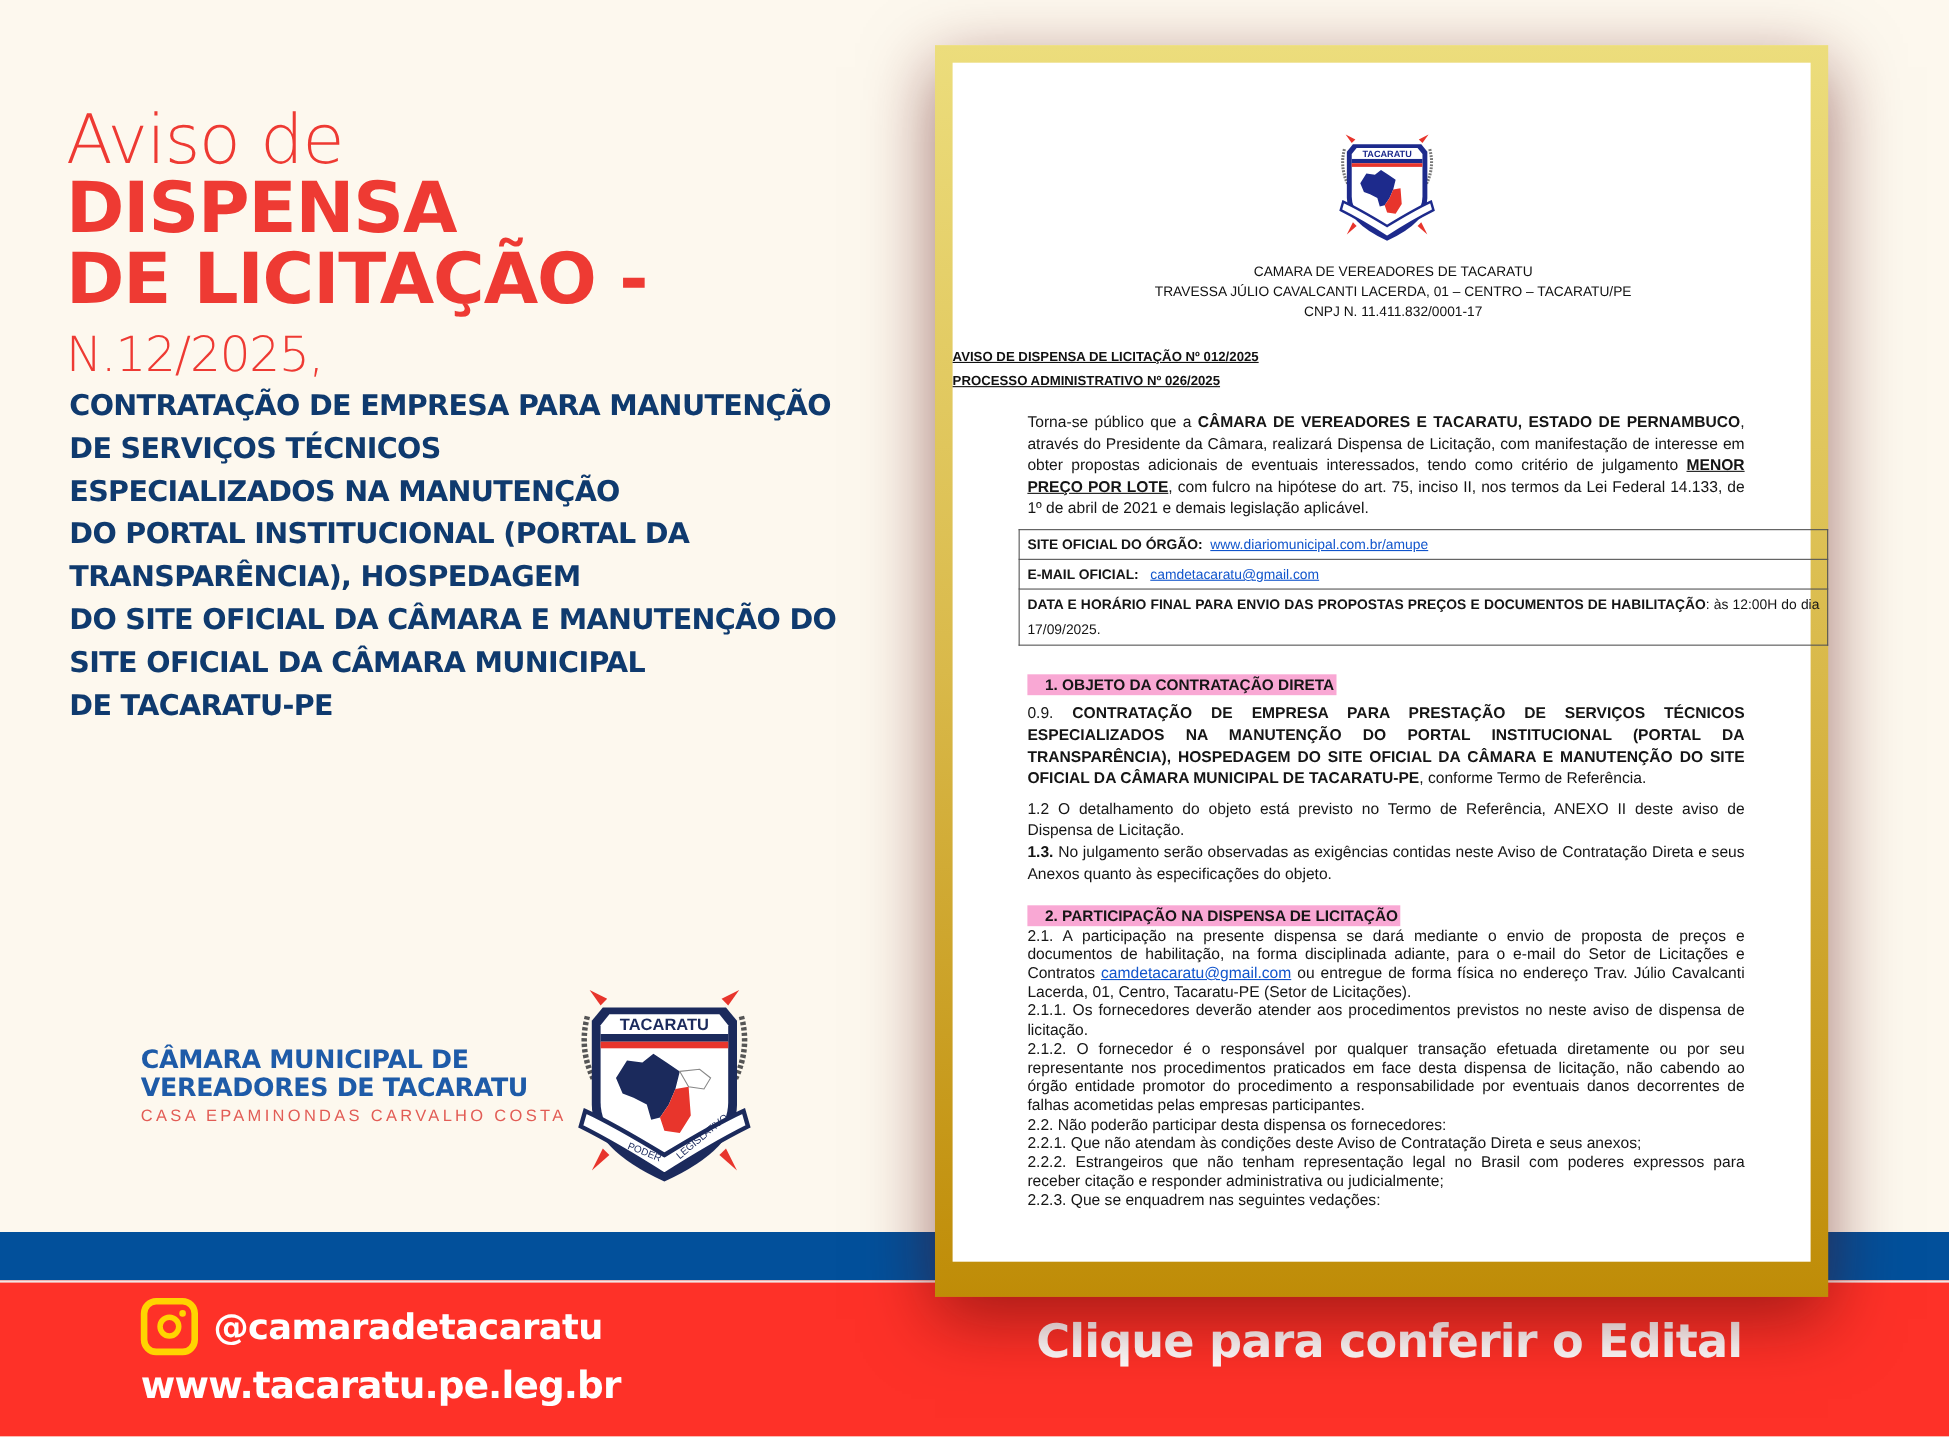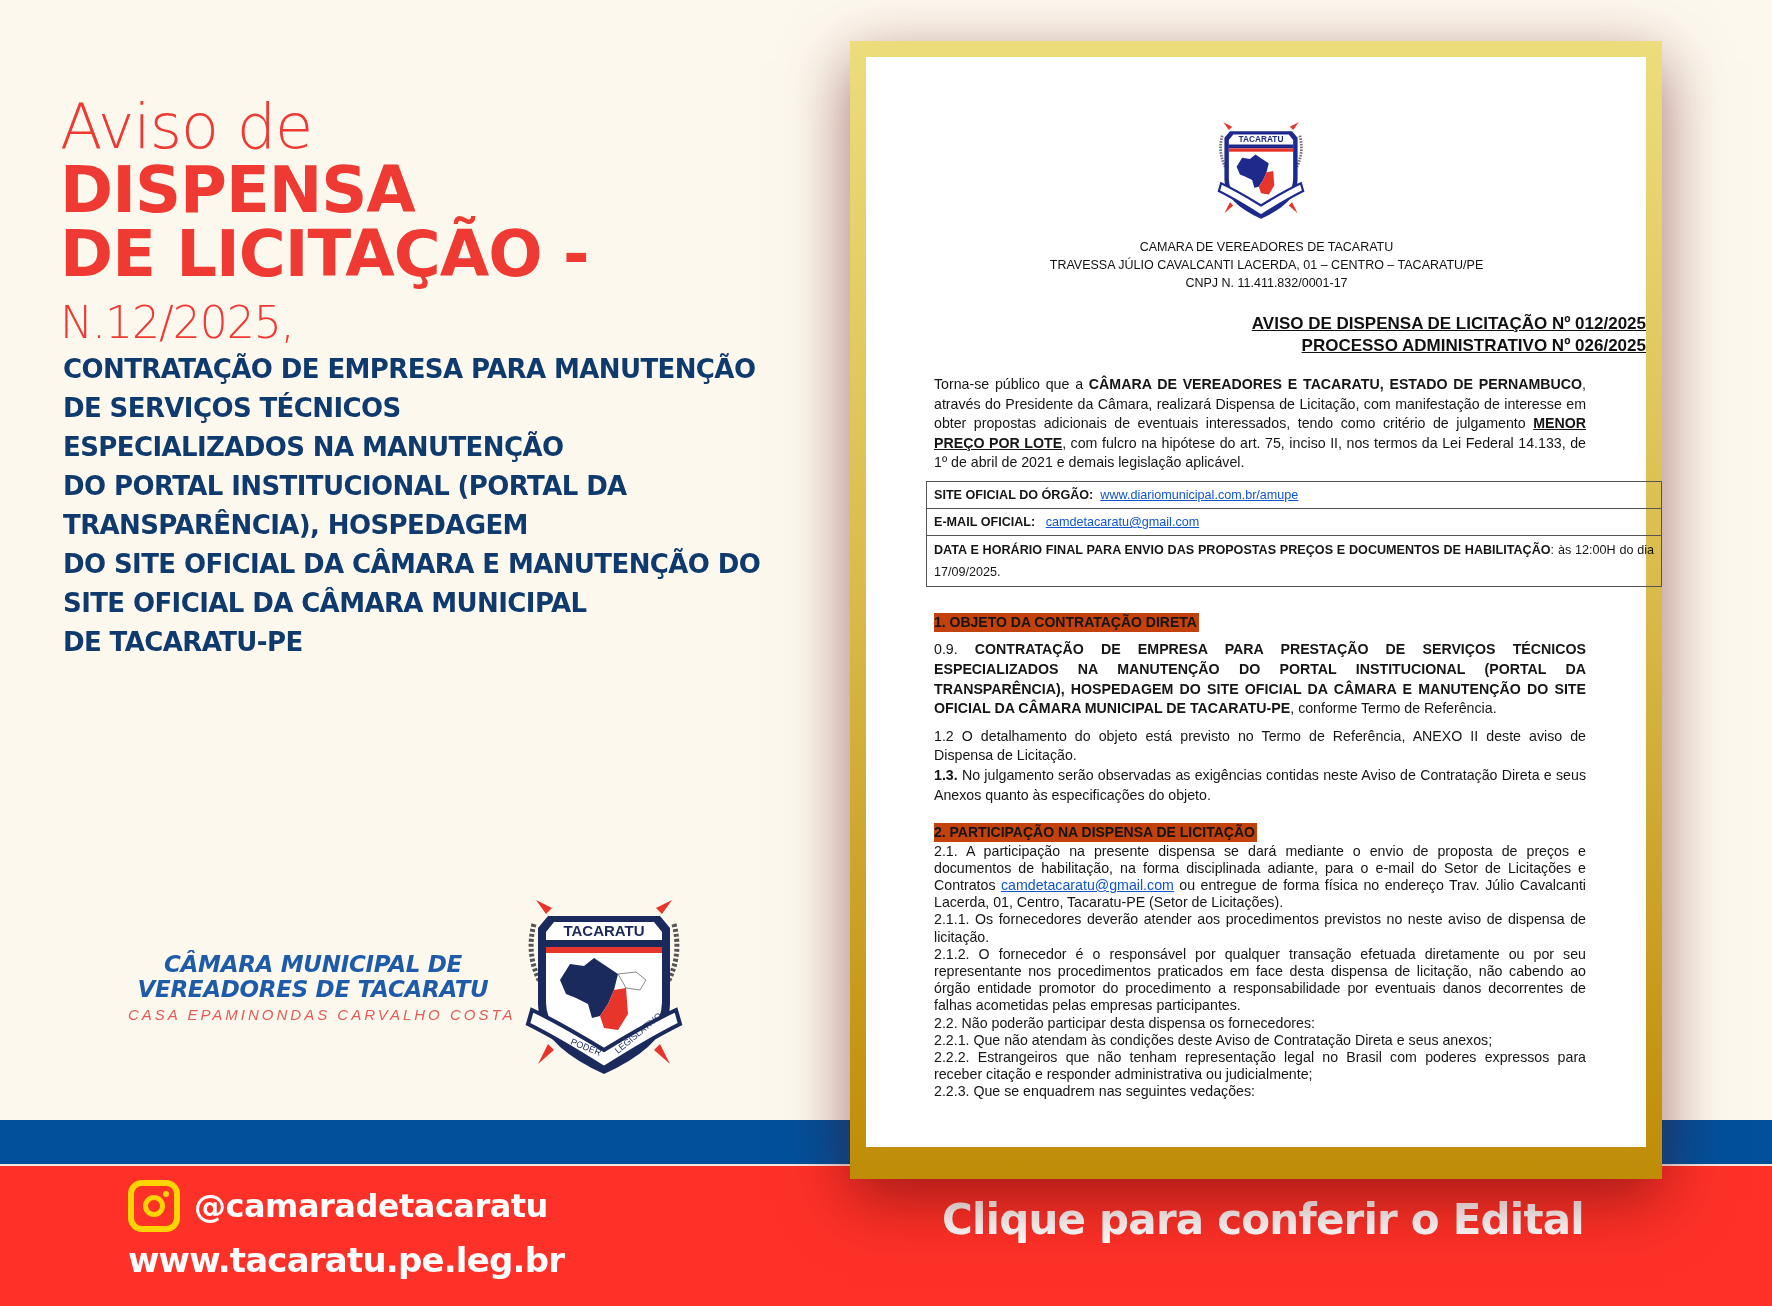--- a/index.html
+++ b/index.html
@@ -37,22 +37,20 @@
   }
   .subject div {
     font-family: "DejaVu Sans", sans-serif;
     font-weight: 700; font-size: 26px; line-height: 39px;
     letter-spacing: -0.6px; white-space: nowrap;
   }
 
   
   .org-name {
     position: absolute; left: 128px; top: 952px; width: 370px;
-    text-align: center;
-    font-style: italic;
   }
   .org-line {
     font-family: "DejaVu Sans", sans-serif;
     font-weight: 700; font-size: 23px; line-height: 25px;
     color: #1e5ba8; letter-spacing: -0.3px; white-space: nowrap;
   }
   .org-tag {
     margin-top: 4px;
     font-family: "Liberation Sans", sans-serif;
     font-size: 15px; letter-spacing: 3px; color: #e25c55;
@@ -117,41 +115,41 @@
   }
   .doc-logo { position: absolute; left: 345px; top: 62px; width: 100px; height: 102px; }
   .doc-letterhead {
     position: absolute; left: 0; top: 181px; width: 100%;
     text-align: center;
     font-family: "Liberation Sans", sans-serif; font-size: 12.5px; line-height: 18px;
     color: #111;
     padding-left: 21px;
   }
   .doc-title {
-    position: absolute; left: 0; top: 256px; width: 100%; text-align: right;
+    position: absolute; left: 0; top: 256px; width: 100%; text-align: left;
     font-family: "Liberation Sans", sans-serif; font-weight: 700;
-    font-size: 17px; line-height: 22px; text-decoration: underline;
+    font-size: 12px; line-height: 22px; text-decoration: underline;
   }
   .doc-body {
     position: absolute; left: 68px; top: 318px; width: 652px;
     font-family: "Liberation Sans", sans-serif; font-size: 13.4px;
     line-height: 18.4px; color: #151515; text-align: justify;
   }
   .doc-body b { font-weight: 700; }
   .u { text-decoration: underline; }
   .link { color: #1155cc; text-decoration: underline; }
   .info-table {
     margin: 8px -8px 0 -8px; width: 736px;
     border: 1px solid #555; border-collapse: collapse;
     font-size: 12.6px;
   }
   .info-table td { border: 1px solid #555; padding: 3px 7px; line-height: 20px; }
   .sec-head {
-    display: inline-block; background: #c2410c; font-weight: 700;
-    font-size: 14px; line-height: 19px; padding: 0 2px 0 0;
+    display: inline-block; background: #f9a8d4; font-weight: 700;
+    font-size: 14px; line-height: 19px; padding: 0 2px 0 16px;
   }
   .para { margin-top: 8px; }
   .tight { margin-top: 0; }
   .doc-body .s14 { font-size: 14.2px; line-height: 19.6px; }
 </style>
 </head>
 <body>
 
 <div class="headline">
   <div class="hl-aviso">Aviso de</div>

